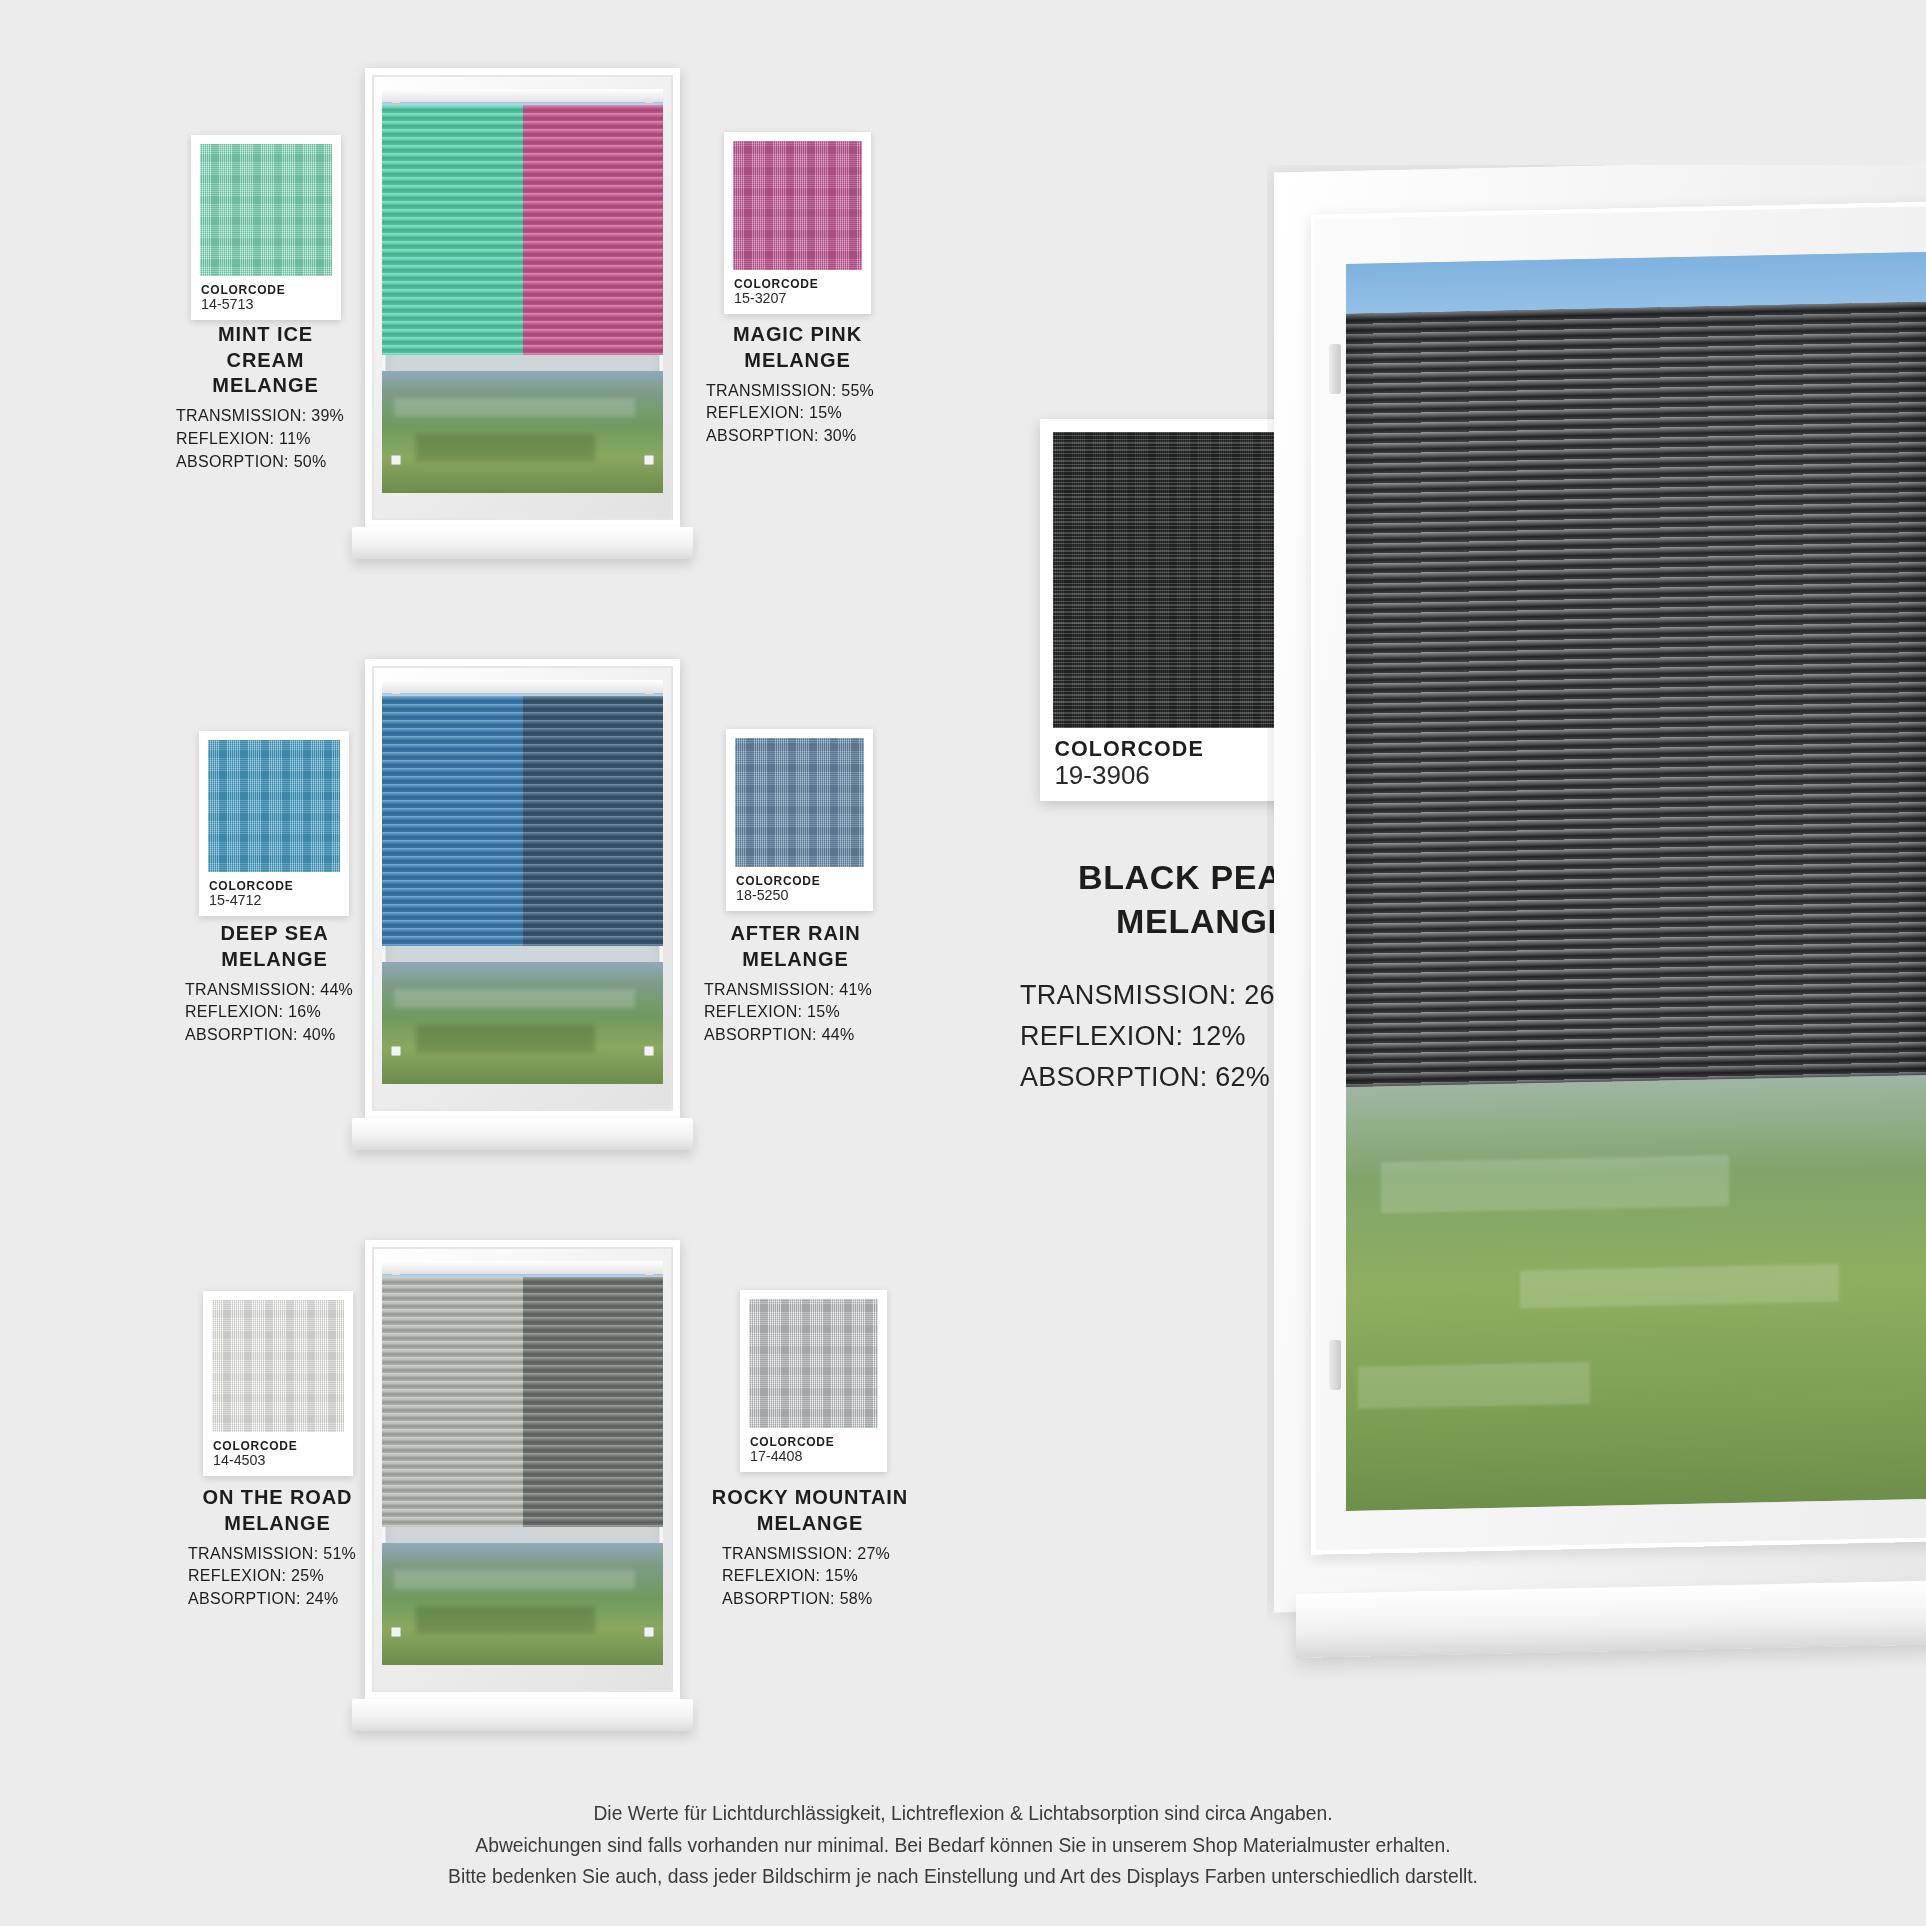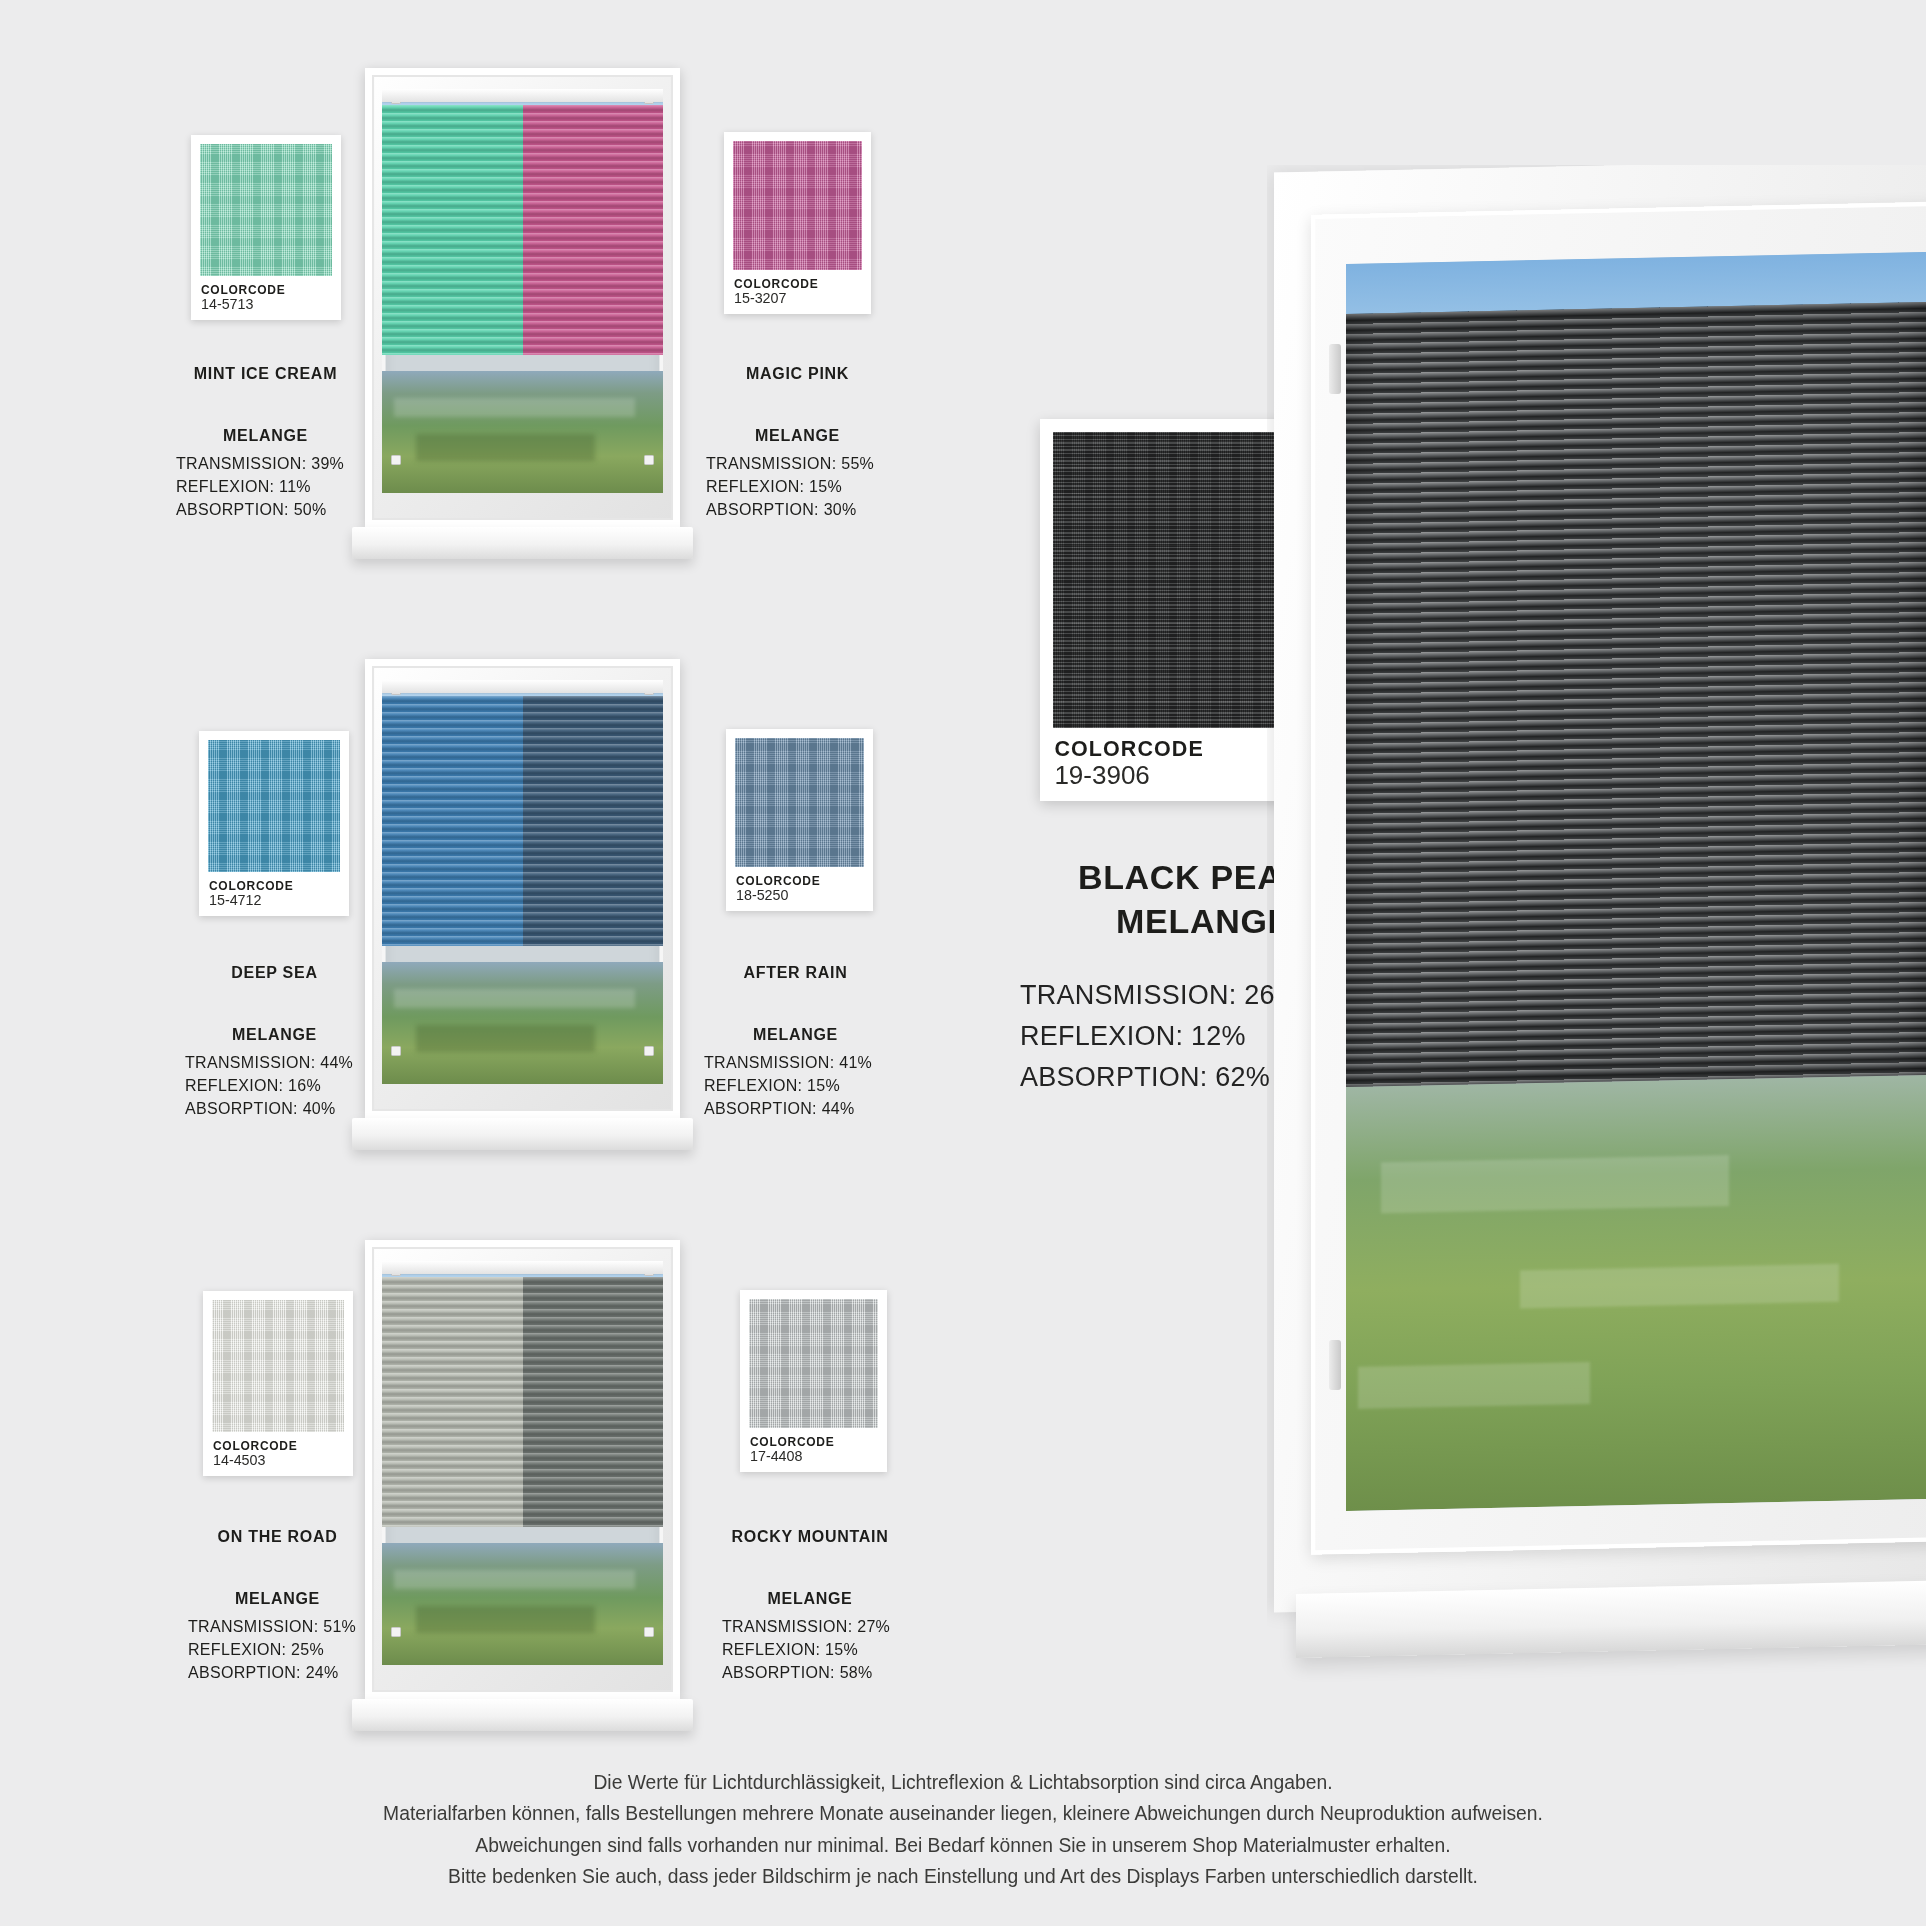--- a/index.html
+++ b/index.html
@@ -49,27 +49,26 @@
     line-height: 1.15;
     color: #2a2a28;
   }
 
   
   .caption {
     position: absolute;
     text-align: center;
   }
   .caption .name {
-    font-size: 16px;
+    font-size: 20px;
     font-weight: bold;
     letter-spacing: 0.045em;
     line-height: 1.28;
     color: #1d1d1b;
     text-transform: uppercase;
-    margin-top: 42px;
   }
   .caption .specs {
     margin-top: 6.4px;
     font-size: 16px;
     line-height: 1.42;
     letter-spacing: 0.02em;
     text-align: left;
     color: #1d1d1b;
     text-transform: uppercase;
   }
@@ -522,17 +521,16 @@
     </div>
     <div class="photo-blind"></div>
   </div>
   <div class="handle" style="top:179px;"></div>
   <div class="handle" style="top:1175px;"></div>
   <div class="sill"></div>
 </div>
 
 <div id="footer">
   <div>Die Werte für Lichtdurchlässigkeit, Lichtreflexion &amp; Lichtabsorption sind circa Angaben.</div>
-  <div>Materialfarben können, falls Bestellungen mehrere Monate auseinander liegen, kleinere Abweichungen durch Neuproduktion aufweisen.</div>
   <div>Abweichungen sind falls vorhanden nur minimal. Bei Bedarf können Sie in unserem Shop Materialmuster erhalten.</div>
   <div>Bitte bedenken Sie auch, dass jeder Bildschirm je nach Einstellung und Art des Displays Farben unterschiedlich darstellt.</div>
 </div>
 
 
 </body></html>

